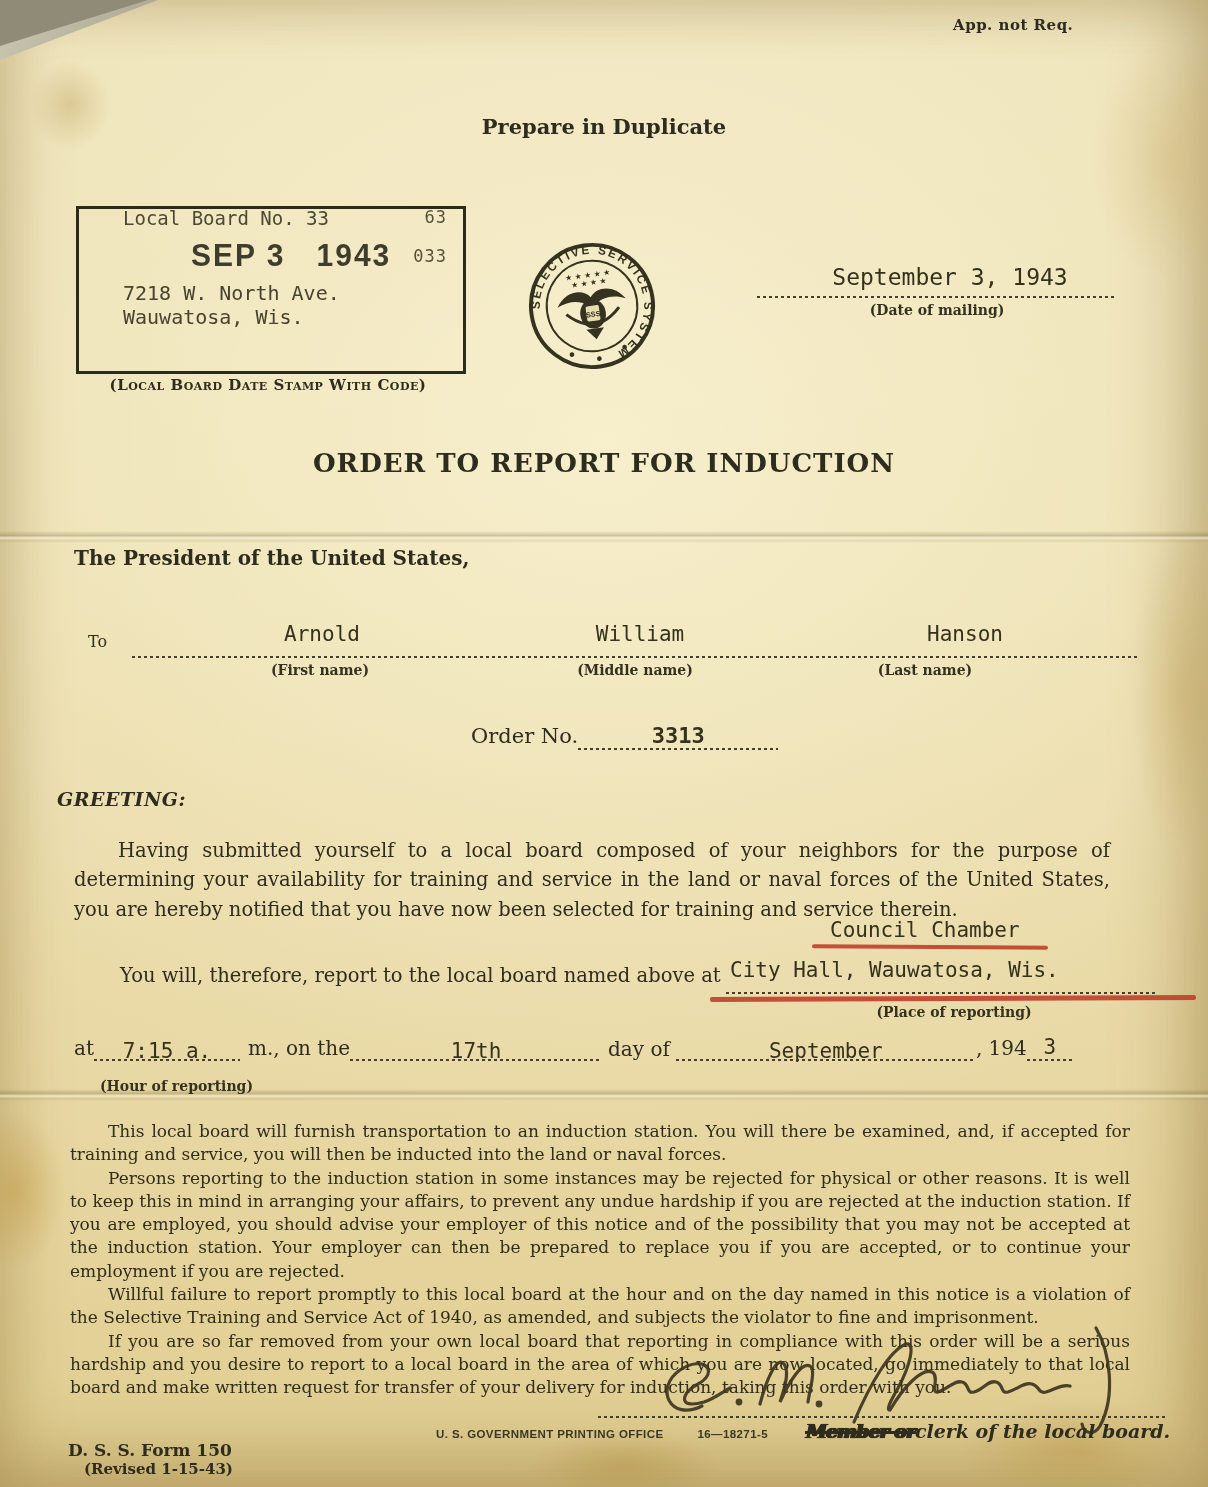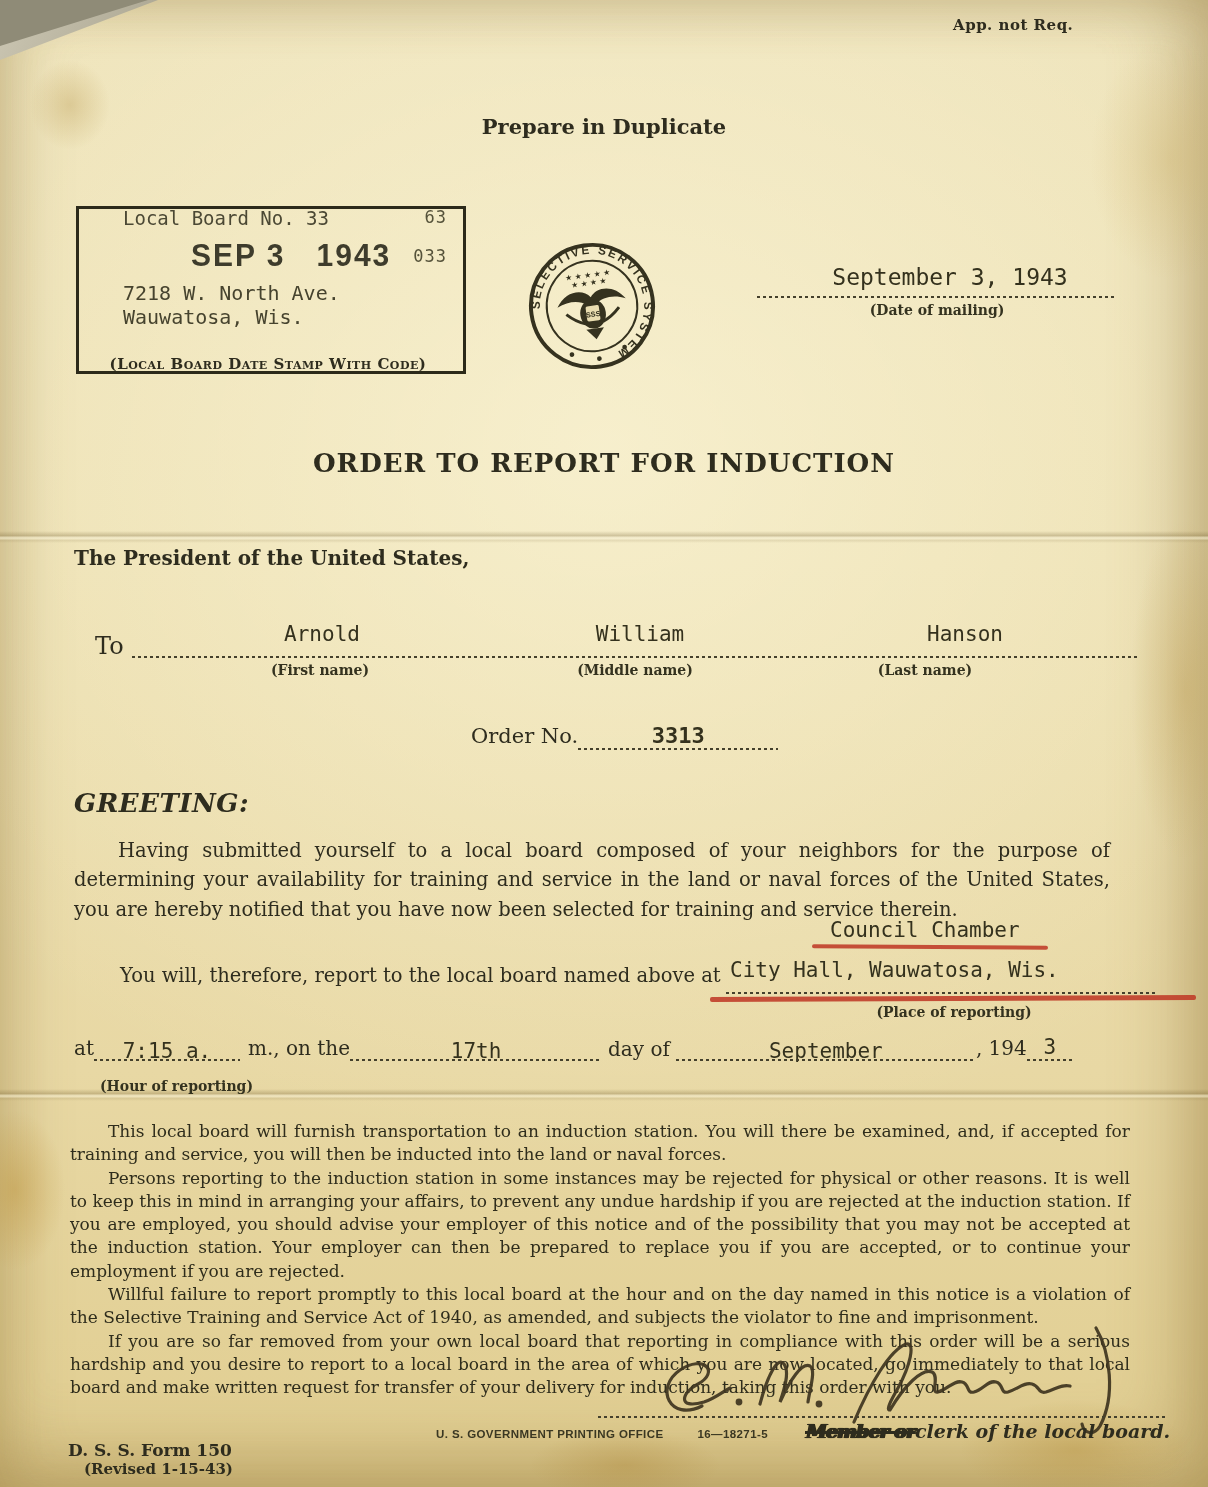--- a/index.html
+++ b/index.html
@@ -70,21 +70,21 @@
     </div>
     <div class="stamp-row" style="padding:0 16px 0 112px;margin-top:10px;align-items:center;">
       <span class="sans bold" style="font-size:30px;letter-spacing:2px;color:#3e3c2c;white-space:pre;transform:scaleY(1.05);">SEP 3   1943</span>
       <span class="mono code">033</span>
     </div>
     <div style="padding:8px 16px 0 44px;">
       <div class="mono" style="font-size:20px;color:#46432e;">7218 W. North Ave.</div>
       <div class="mono" style="font-size:20px;color:#46432e;">Wauwatosa, Wis.</div>
     </div>
   </div>
-  <div class="abs bold smallcap center" style="left:76px;top:355px;width:384px;font-size:15px;letter-spacing:.5px;">(Local Board Date Stamp With Code)</div>
+  <div class="abs bold smallcap center" style="left:76px;top:376px;width:384px;font-size:15px;letter-spacing:.5px;">(Local Board Date Stamp With Code)</div>
 
   <div class="abs" style="left:528px;top:242px;width:128px;height:128px;transform:rotate(-8deg);">
     <svg viewBox="0 0 130 130" width="128" height="128">
       <defs>
         <path id="sealcirc" d="M65,65 m-53,0 a53,53 0 1,1 106,0 a53,53 0 1,1 -106,0"></path>
       </defs>
       <circle cx="65" cy="65" r="62" fill="none" stroke="#35321f" stroke-width="4"></circle>
       <circle cx="65" cy="65" r="46" fill="none" stroke="#35321f" stroke-width="2"></circle>
       <text font-family="Liberation Sans,sans-serif" font-size="12" font-weight="bold" letter-spacing="2.2" fill="#35321f">
         <textPath href="#sealcirc" startOffset="4">SELECTIVE SERVICE SYSTEM</textPath>
@@ -105,38 +105,38 @@
 
   <div class="abs typed center" style="left:780px;top:264px;width:340px;font-size:23px;">September 3, 1943</div>
   <div class="abs dots" style="left:757px;top:296px;width:360px;"></div>
   <div class="abs bold center fieldlabel" style="left:757px;top:302px;width:360px;">(Date of mailing)</div>
 
   <div class="abs bold center" style="left:0;right:0;top:448px;font-size:26px;letter-spacing:1px;">ORDER TO REPORT FOR INDUCTION</div>
 
   <div class="abs bold" style="left:74px;top:546px;font-size:20px;">The President of the United States,</div>
 
   <div class="abs" style="left:88px;top:616px;width:1052px;height:62px;">
-    <span class="abs" style="left:7px;top:16px;font-size:24px;text-align:center;">To</span>
+    <span class="abs" style="left:0;top:16px;font-size:16px;text-align:center;">To</span>
     <div class="abs dots" style="left:44px;right:0;top:40px;"></div>
     <span class="abs typed" style="left:234px;top:6px;font-size:21px;transform:translateX(-50%);">Arnold</span>
     <span class="abs typed" style="left:552px;top:6px;font-size:21px;transform:translateX(-50%);">William</span>
     <span class="abs typed" style="left:877px;top:6px;font-size:21px;transform:translateX(-50%);">Hanson</span>
     <span class="abs bold fieldlabel" style="left:232px;top:46px;transform:translateX(-50%);">(First name)</span>
     <span class="abs bold fieldlabel" style="left:547px;top:46px;transform:translateX(-50%);">(Middle name)</span>
     <span class="abs bold fieldlabel" style="left:837px;top:46px;transform:translateX(-50%);">(Last name)</span>
   </div>
 
   <div class="abs" style="left:455px;top:724px;display:flex;align-items:flex-end;margin-left:16px;">
     <span style="font-size:21px;padding-bottom:2px;">Order No.</span>
     <span class="entry" style="width:200px;font-weight:bold;">
       <span class="typed" style="font-size:22px;position:relative;top:-2px;">3313</span>
     </span>
   </div>
 
-  <div class="abs bold ital" style="left:74px;top:788px;font-size:26px;letter-spacing:.5px;">GREETING:</div>
+  <div class="abs bold ital" style="left:57px;top:788px;font-size:19px;letter-spacing:.5px;">GREETING:</div>
 
   <div class="abs" style="left:74px;top:836px;width:1036px;font-size:19.5px;line-height:1.5;text-align:justify;text-indent:44px;">Having submitted yourself to a local board composed of your neighbors for the purpose of determining your availability for training and service in the land or naval forces of the United States, you are hereby notified that you have now been selected for training and service therein.</div>
 
   <span class="abs typed" style="left:830px;top:918px;font-size:21px;">Council Chamber</span>
   <div class="redline" style="left:812px;top:945px;width:236px;transform:rotate(.4deg);"></div>
 
   <div class="abs" style="left:74px;top:956px;width:1082px;height:60px;">
     <span class="abs" style="left:46px;top:8px;font-size:19.5px;">You will, therefore, report to the local board named above at</span>
     <div class="abs dots" style="left:652px;right:0;top:36px;"></div>
     <span class="abs typed" style="left:656px;top:2px;font-size:21px;">City Hall, Wauwatosa, Wis.</span>

